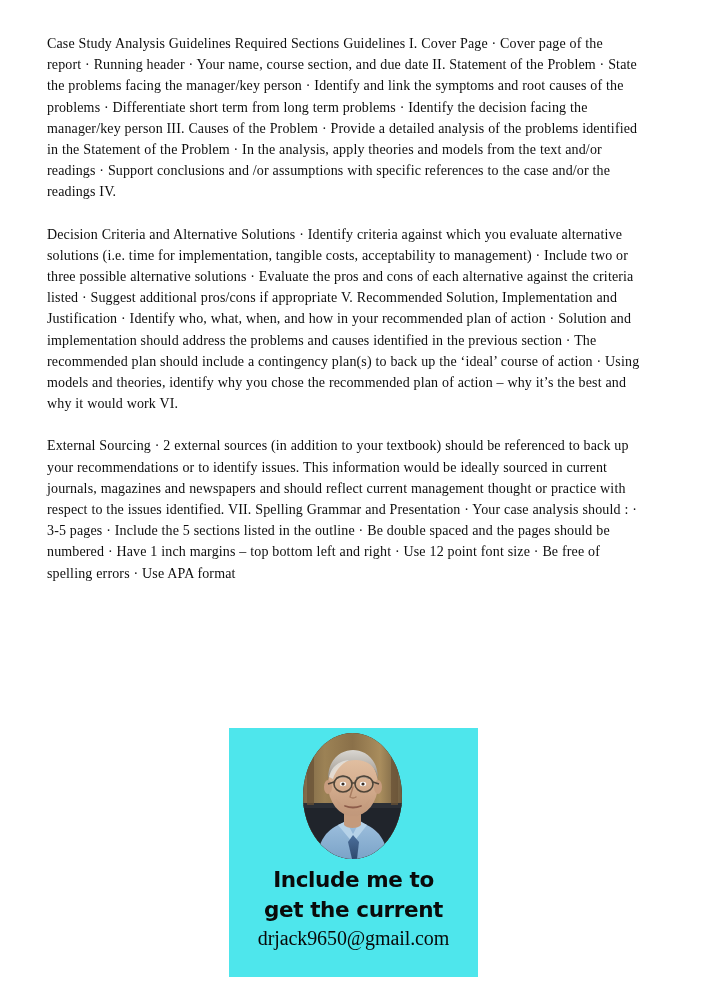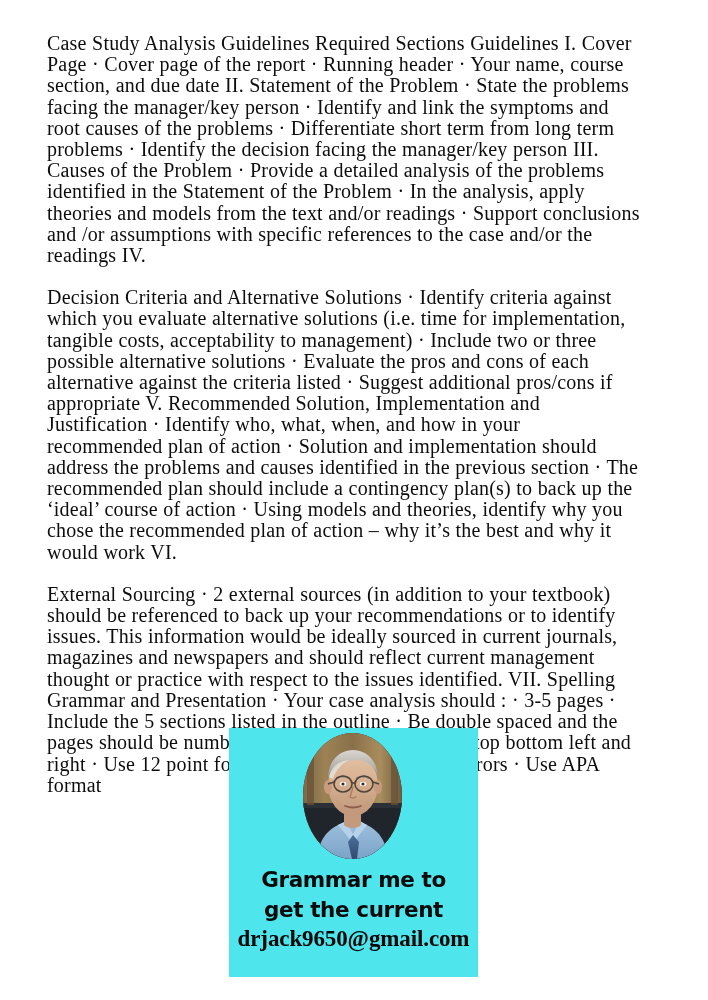--- a/index.html
+++ b/index.html
@@ -26,21 +26,21 @@
   }
 
   #body-text {
     position: absolute;
     left: 47px;
     top: 33px;
     width: 593px;
   }
 
   .doc-paragraph {
-    font-size: 20px;
+    font-size: 14px;
     line-height: 21.2px;
     text-align: left;
     margin: 0 0 21px 0;
     color: #0d0d0d;
     letter-spacing: 0.01em;
     word-spacing: 0.01em;
   }
   .doc-paragraph:last-child {
     margin-bottom: 4px;
   }
@@ -87,22 +87,22 @@
   #card-heading-line1 { top: 140px; }
   #card-heading-line2 { top: 170px; }
 
   #card-email {
     position: absolute;
     left: 0;
     top: 198px;
     width: 249px;
     text-align: center;
     font-family: "Liberation Serif", "DejaVu Serif", serif;
-    font-weight: bold;
-    font-size: 23px;
+    font-weight: normal;
+    font-size: 20px;
     line-height: 25px;
     letter-spacing: -0.005em;
     color: #080808;
   }
 </style>
 </head>
 <body>
 
 <div id="document-page">
 
@@ -185,20 +185,20 @@
         </g>
 
         <path d="M50 54 L47 64 Q50 66 53 64" stroke="#a87c60" stroke-width="1.4" fill="none" stroke-linecap="round"></path>
 
         <path d="M42 73 Q50 76 58 73" stroke="#8d5c4a" stroke-width="1.8" fill="none" stroke-linecap="round"></path>
 
         <path d="M33 66 Q50 86 67 66 Q62 82 50 84 Q38 82 33 66 Z" fill="#c59b7d" opacity="0.35"></path>
       </svg>
     </div>
 
-    <div class="card-heading" id="card-heading-line1">Grammar me to</div>
+    <div class="card-heading" id="card-heading-line1">Include me to</div>
 
     <div class="card-heading" id="card-heading-line2">get the current</div>
 
     <div id="card-email">drjack9650@gmail.com</div>
 
   </div>
 </div>
 
 </body></html>

